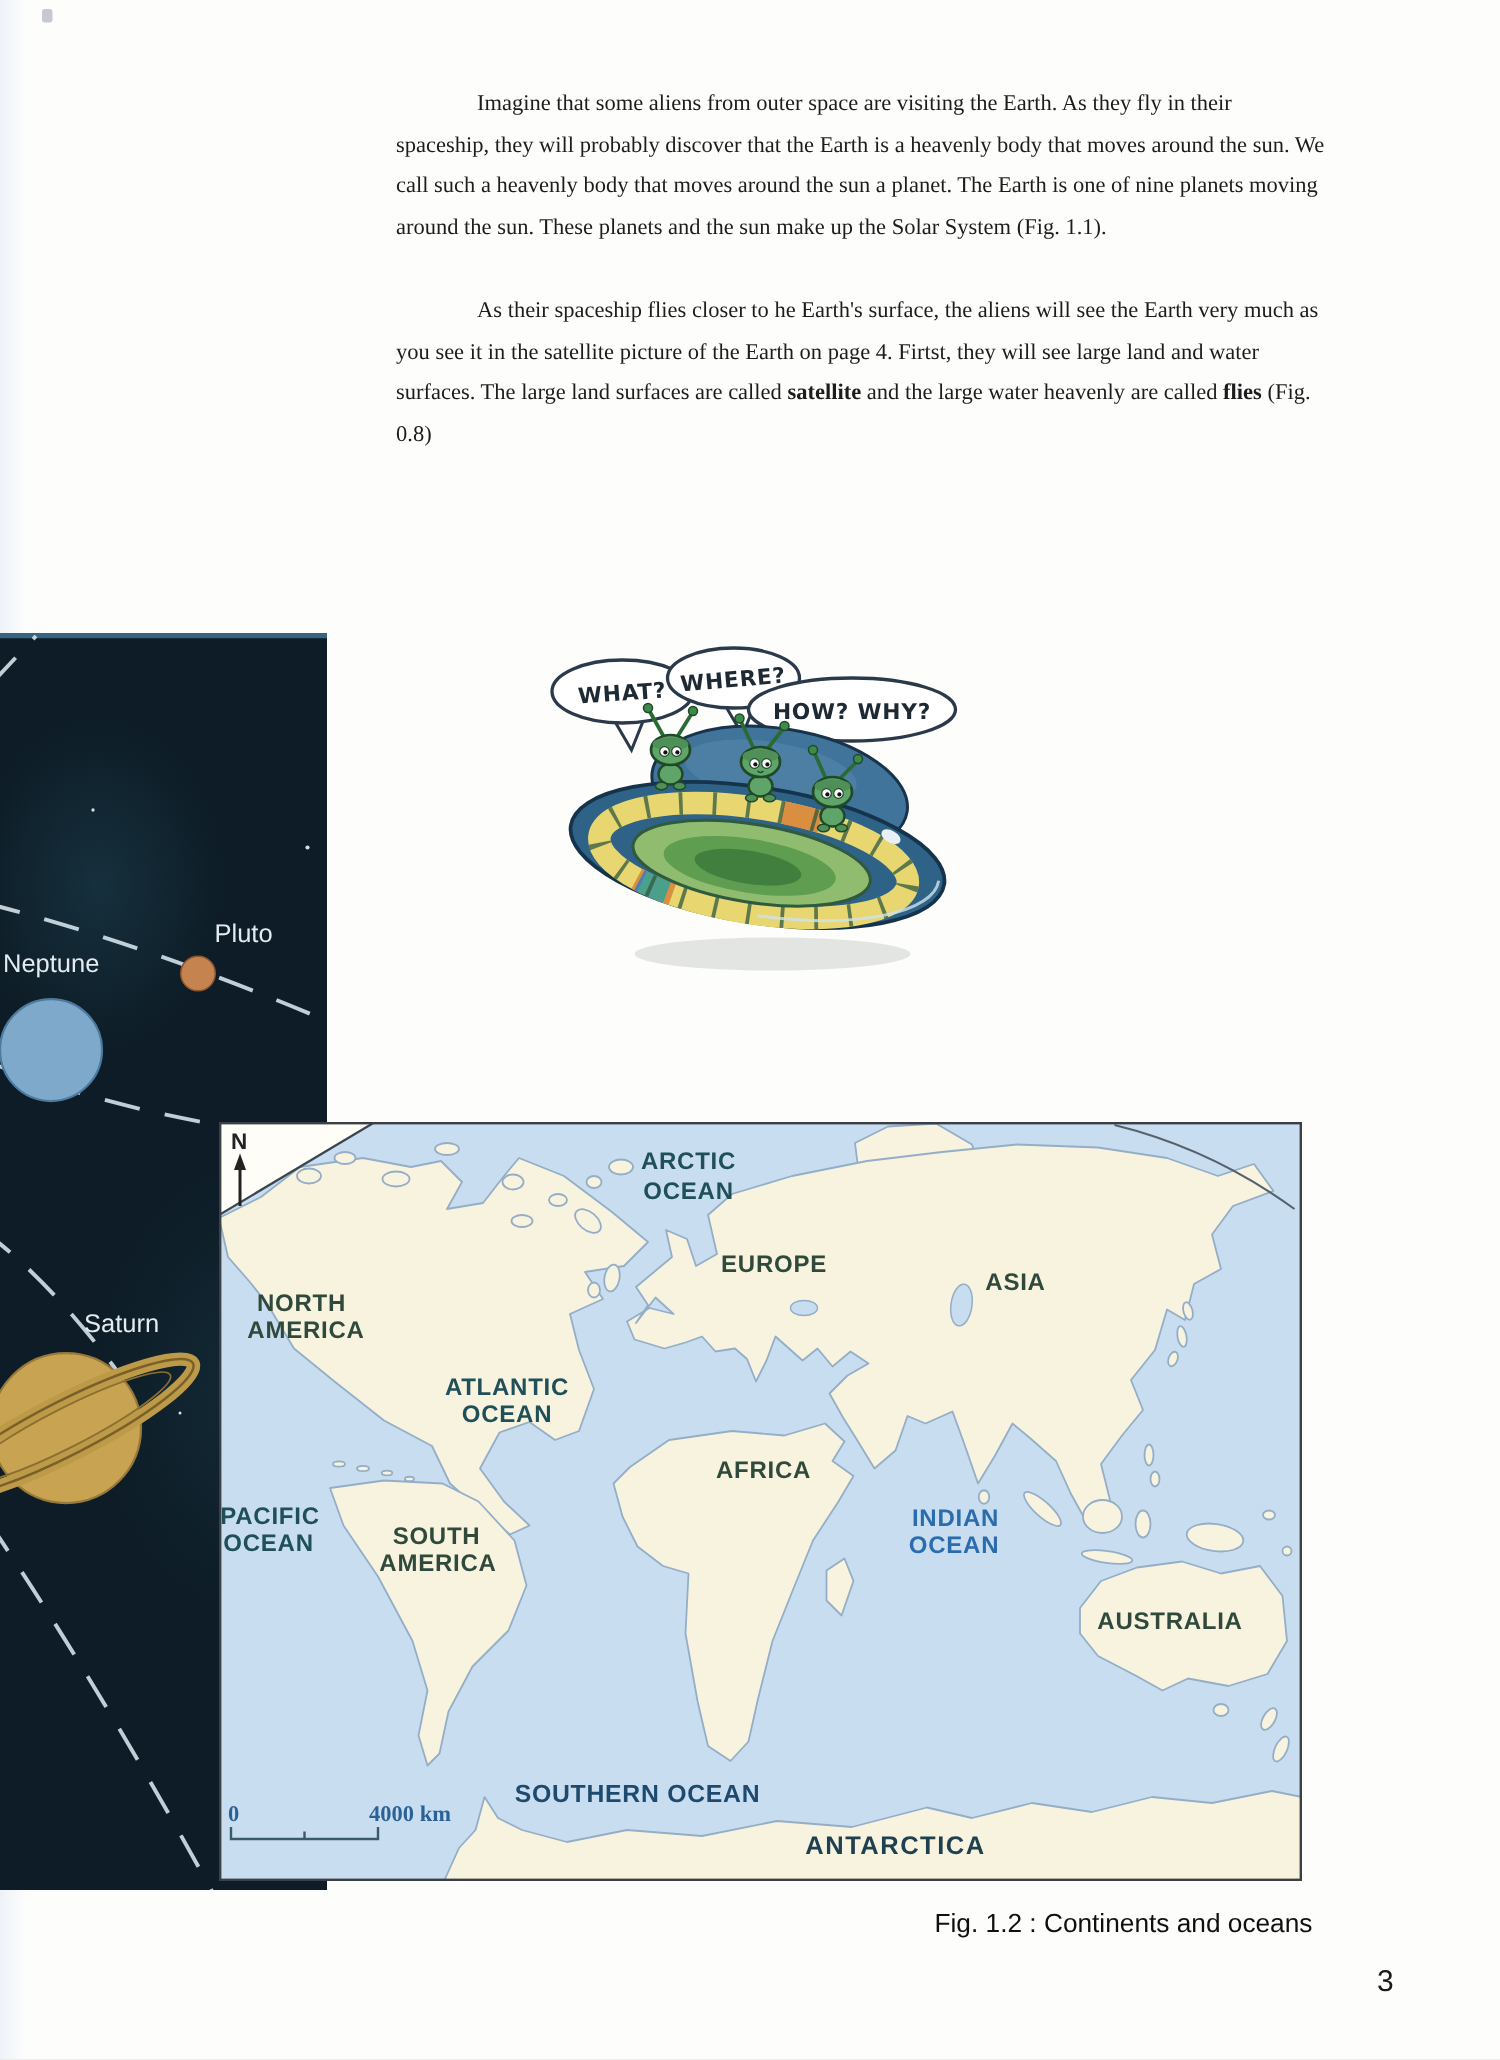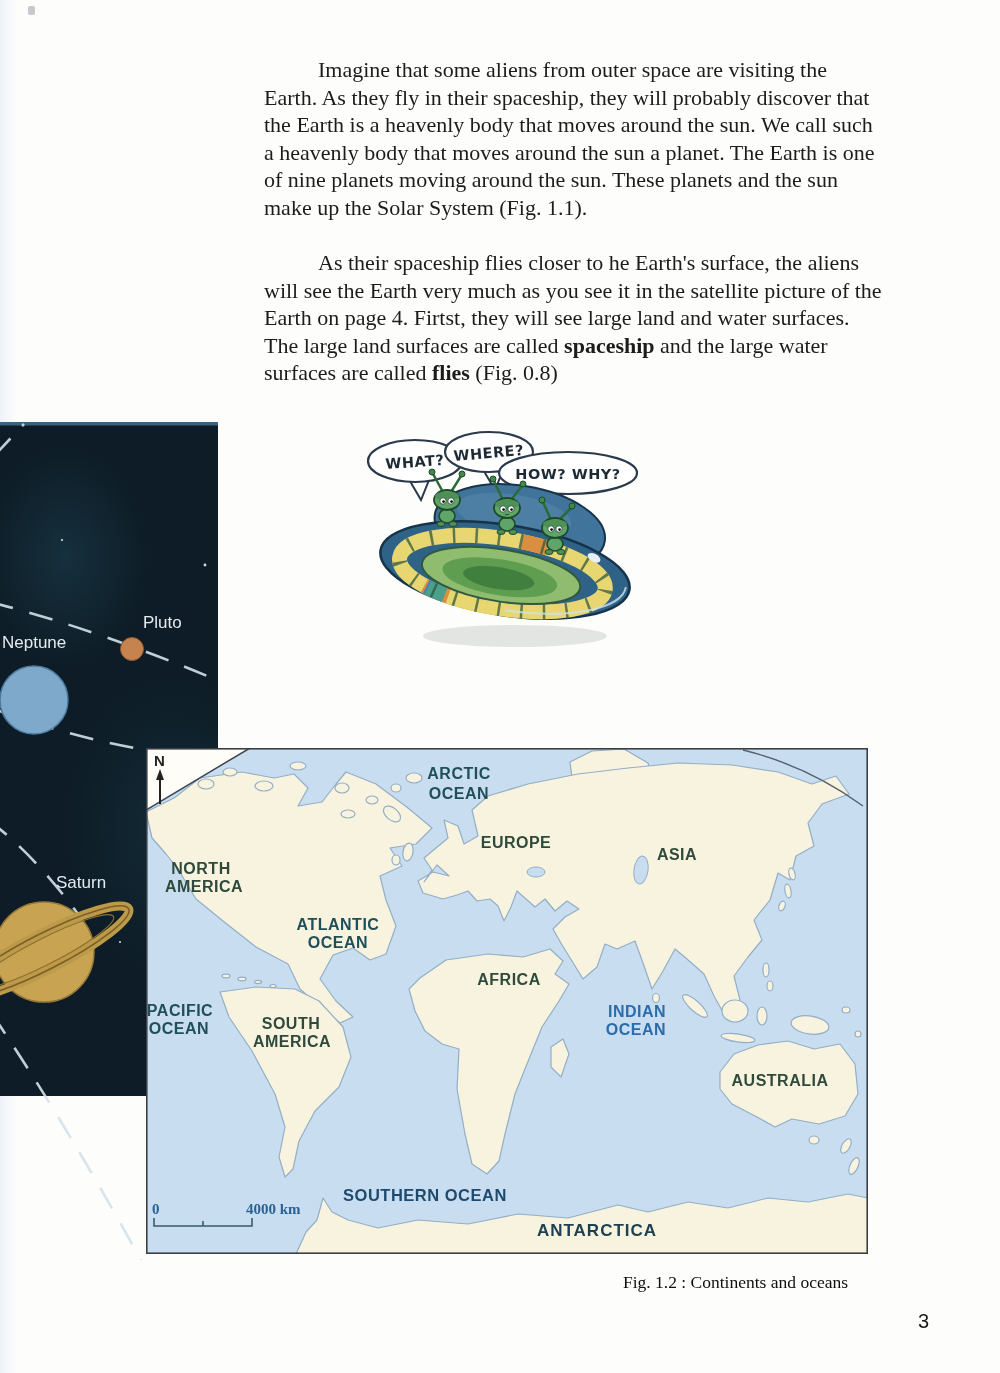--- a/index.html
+++ b/index.html
@@ -1,52 +1,52 @@
 <!DOCTYPE html>
 <html><head>
 <meta charset="utf-8">
 <style>
   html,body{margin:0;padding:0;background:#e8e8e8;}
   .page{position:relative;width:1000px;height:1373px;background:linear-gradient(90deg,#eef2f8 0px,#fdfdfc 18px,#fdfdfc 100%);overflow:hidden;font-family:"Liberation Serif",serif;}
-  .bodytext{position:absolute;left:264px;top:56px;width:620px;color:#1c1c1c;font-size:22px;line-height:27.5px;text-align:left;}
+  .bodytext{position:absolute;left:264px;top:56px;width:620px;color:#1c1c1c;font-size:15px;line-height:27.5px;text-align:left;}
   .bodytext p{margin:0 0 28px 0;text-indent:54px;}
   .bodytext b{font-weight:bold;}
-  .space-panel{position:absolute;left:0;top:422px;width:218px;height:674px;z-index:1;background:
+  .space-panel{position:absolute;left:0;top:422px;width:218px;height:838px;z-index:1;background:
     radial-gradient(120px 160px at 30% 20%, #16303d 0%, rgba(22,48,61,0) 70%),
     radial-gradient(160px 220px at 80% 60%, #132a36 0%, rgba(19,42,54,0) 70%),
     #0d1c26;}
   .space-panel svg{position:absolute;left:0;top:0;}
   .planet-label{font-family:"Liberation Sans",sans-serif;font-size:17px;fill:#e3ebf1;}
   .map-wrap{position:absolute;left:146px;top:748px;width:722px;height:506px;z-index:2;}
   .map-wrap svg{display:block;}
   .land{fill:#f8f3df;stroke:#93aec6;stroke-width:1.2;stroke-linejoin:round;}
   .sea{fill:#c8def0;stroke:#93aec6;stroke-width:1;}
   .lbl{font-family:"Liberation Sans",sans-serif;font-weight:bold;}
   .lbl-cont{fill:#2f4a3c;font-size:16px;letter-spacing:.5px;}
   .lbl-ocean{fill:#1f4f58;font-size:16px;letter-spacing:.5px;}
   .lbl-indian{fill:#2b6cad;font-size:16px;letter-spacing:.5px;}
   .lbl-southern{fill:#1d4a6e;font-size:16.5px;letter-spacing:.5px;}
   .lbl-ant{fill:#1f4050;font-size:17px;letter-spacing:1px;}
   .lbl-scale{fill:#2a6296;font-size:15px;font-weight:bold;}
   .illo{position:absolute;left:365px;top:418px;width:300px;height:250px;z-index:3;}
   .bubble-text{font-family:"DejaVu Sans",sans-serif;font-weight:bold;font-size:14.5px;fill:#1e2a33;letter-spacing:.5px;}
-  .caption{position:absolute;left:623px;top:1272px;font-family:Liberation Serif, serif;font-size:17.5px;color:#0f0f0f;}
+  .caption{position:absolute;left:623px;top:1272px;font-family:Liberation Sans, sans-serif;font-size:17.5px;color:#0f0f0f;}
   .pagenum{position:absolute;left:918px;top:1310px;font-family:"Liberation Sans",sans-serif;font-size:20px;color:#1a1a1a;}
   .artifact{position:absolute;left:28px;top:6px;width:7px;height:9px;background:#98a0a8;opacity:.55;border-radius:2px;}
 </style>
 </head>
 <body>
 
 <div class="page">
 
   <span class="artifact"></span>
 
   <div class="bodytext">
     <p>Imagine that some aliens from outer space are visiting the Earth.  As they fly in their spaceship, they will probably discover that the Earth is a heavenly body  that moves around the sun. We call such a heavenly body that moves  around the sun a planet.  The Earth is one of nine planets moving around the sun. These planets and the sun make up the Solar System (Fig. 1.1).</p>
-    <p><span>As their spaceship flies closer to he Earth's surface, the aliens will see the Earth very much as you see  it in the satellite picture of the Earth on page 4. Firtst, they will see large land and water surfaces.  The large land surfaces are called </span><b>spaceship</b><span> and the large water surfaces are called </span><b>flies</b><span> (Fig. 0.8)</span></p>
+    <p><span>As their spaceship flies closer to he Earth's surface, the aliens will see the Earth very much as you see  it in the satellite picture of the Earth on page 4. Firtst, they will see large land and water surfaces.  The large land surfaces are called </span><b>satellite</b><span> and the large water heavenly are called </span><b>flies</b><span> (Fig. 0.8)</span></p>
   </div>
 
   <div class="space-panel">
     <svg width="218" height="838" viewBox="0 0 218 838">
       <rect x="0" y="0" width="218" height="3.5" fill="#3f7292" opacity="0.85"></rect>
 
       <g stroke="#d4e2ea" stroke-width="2.6" fill="none" stroke-dasharray="24 17" opacity="0.9">
         <path d="M -6 34 L 24 2"></path>
         <path d="M -10 180 Q 100 208 226 262"></path>
         <path d="M -8 286 Q 70 316 158 330"></path>

